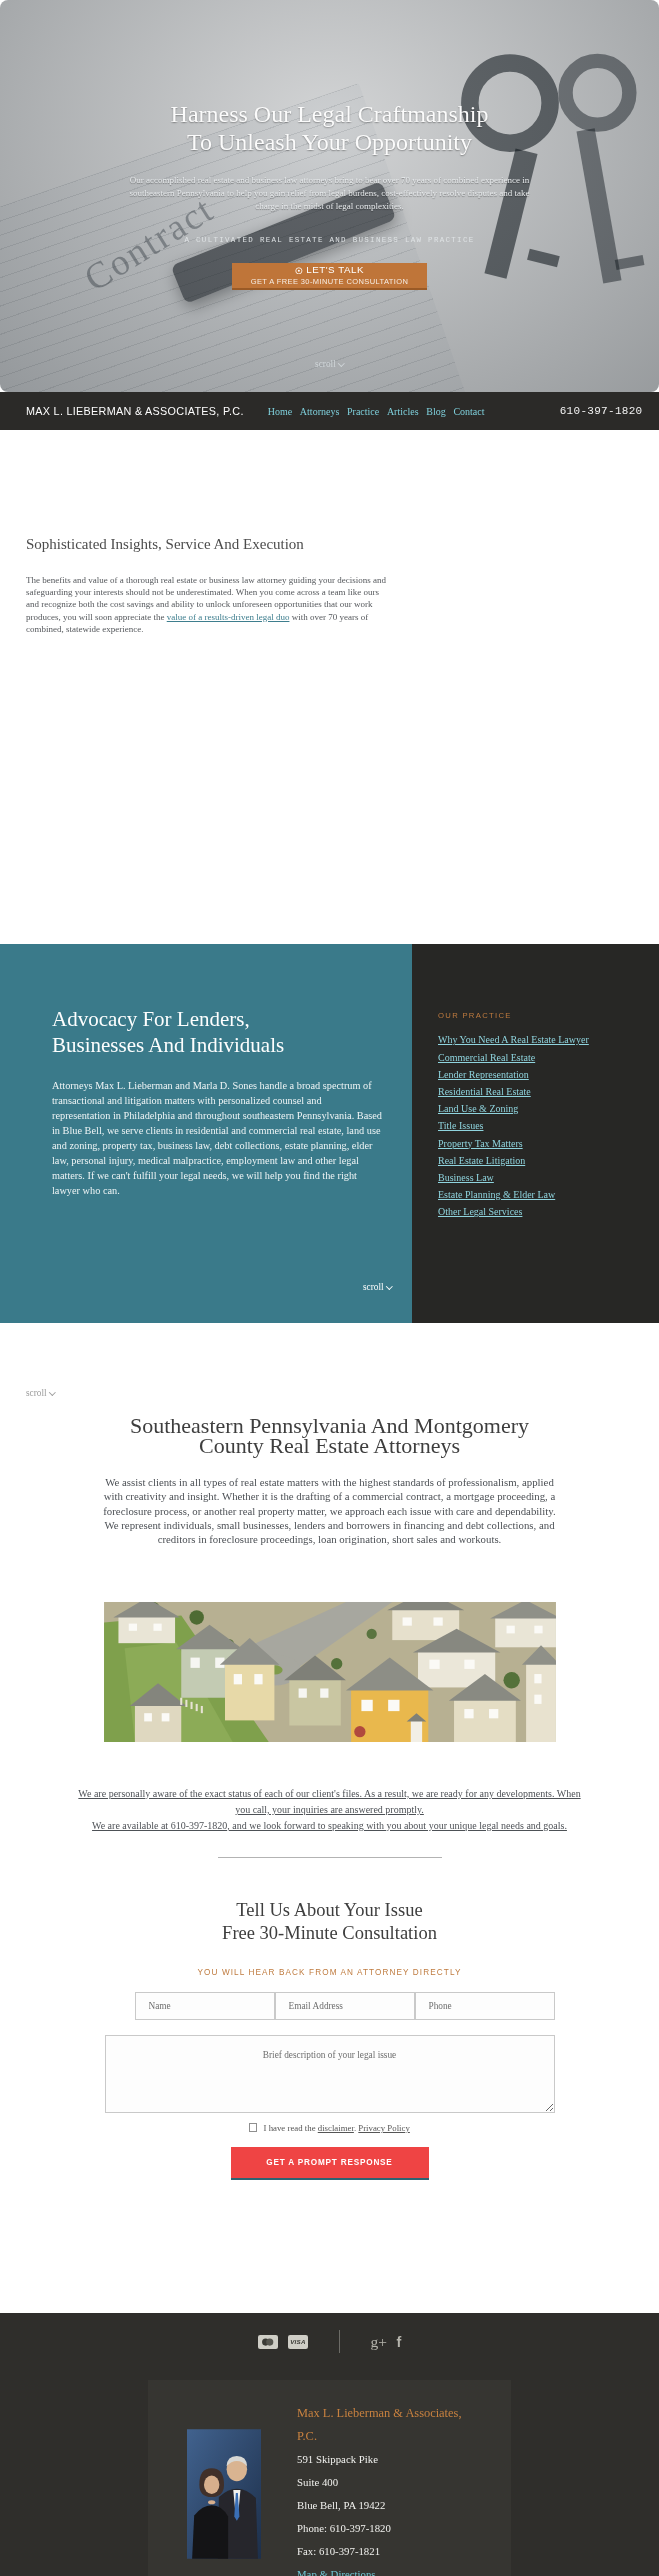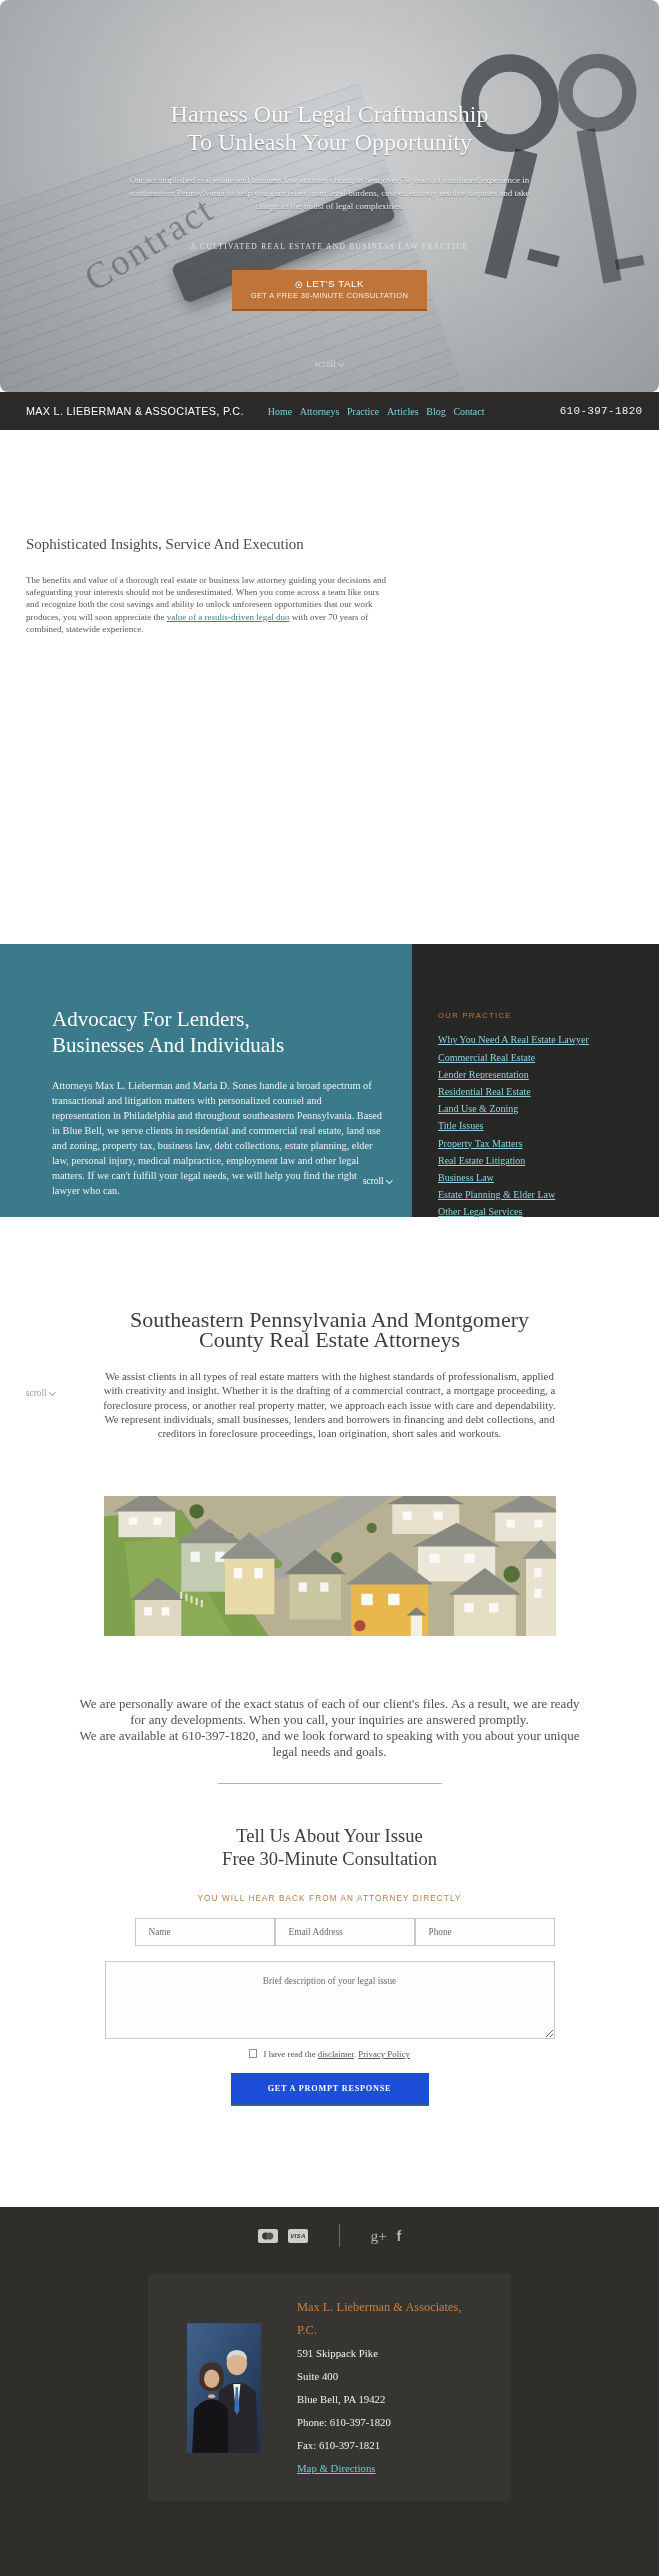--- a/index.html
+++ b/index.html
@@ -14,22 +14,22 @@
     background-image:repeating-linear-gradient(rgba(30,40,48,0.10) 0 1px,transparent 1px 13.4px);}
   .hero-contract{position:absolute;left:77px;top:222px;transform:rotate(-32deg);
     font-family:"Liberation Serif",serif;font-size:37px;color:rgba(25,35,42,0.35);letter-spacing:2.1px;}
   .hero-clip{position:absolute;left:170px;top:222px;width:227px;height:41px;background:rgba(8,13,18,0.55);
     border-radius:7.2px;transform:rotate(-22deg);box-shadow:0 5.2px 15.5px rgba(0,0,0,0.35);}
   .hero-keys{position:absolute;right:-20.6px;top:31px;}
   .hero-shade{position:absolute;inset:0;background:radial-gradient(ellipse at 50% 32%,rgba(10,18,24,0.18) 0%,rgba(10,18,24,0.42) 100%);}
   .hero-content{position:relative;z-index:3;text-align:center;padding-top:84px;}
   .hero-title{color:#fbfbfb;font-size:24px;line-height:28px;font-weight:400;text-shadow:0 0.5px 1.5px rgba(0,0,0,0.35);}
   .hero-desc{margin:17.5px auto 0;width:412px;color:#e9ecee;font-size:9px;line-height:13px;text-shadow:0 0.5px 1px rgba(0,0,0,0.4);}
-  .hero-tagline{margin-top:29px;color:#dfe3e5;font-family:Liberation Serif, serif;font-size:7.5px;letter-spacing:1.3px;}
-  .hero-btn{display:block;margin:19px auto 0;width:195px;height:41px;background:#bf7539;border:none;cursor:pointer;
+  .hero-tagline{margin-top:23px;color:#dfe3e5;font-family:Liberation Mono, monospace;font-size:7.5px;letter-spacing:1.3px;}
+  .hero-btn{display:block;margin:19px auto 0;width:195px;height:27px;background:#bf7539;border:none;cursor:pointer;
     border-bottom:2.6px solid #9a5a26;color:#fff;font-family:"Liberation Sans",sans-serif;padding:0;}
   .hero-btn .l1{display:block;font-size:9.8px;letter-spacing:0.5px;margin-top:0.5px;}
   .hero-btn .l2{display:block;font-size:7.5px;letter-spacing:0.4px;margin-top:2.1px;color:#f6ede4;}
   .bullseye{display:inline-block;vertical-align:-1px;margin-right:3.6px;}
   .scroll-ind{font-size:9.3px;color:#cfd5d8;}
   .hero .scroll-ind{position:absolute;z-index:4;bottom:23px;left:0;right:0;text-align:center;}
   .chev{display:inline-block;width:3.6px;height:3.6px;border-right:0.8px solid currentColor;border-bottom:0.8px solid currentColor;
     transform:rotate(45deg);margin-left:3.6px;vertical-align:1px;}
 
   
@@ -43,51 +43,51 @@
   .intro{height:514px;background:#fff;box-sizing:border-box;padding:82px 0 0 26px;position:relative;}
   .intro h1{margin:0;font-weight:400;color:#3e3e3e;font-size:30px;line-height:32px;}
   .intro h2{margin:24px 0 0;font-weight:400;color:#4c4c4c;font-size:15px;}
   .intro p{margin:20.6px 0 0;width:361px;color:#55585c;font-size:9px;line-height:12.4px;}
   .intro p a{color:#3e7e8e;}
   .intro .scroll-ind{position:absolute;left:26px;top:852px;color:#9b9b9b;position:absolute;}
   .intro-wrap{position:relative;height:100%;}
   .intro .scroll-abs{position:absolute;left:0;bottom:82px;color:#9b9b9b;}
 
   
-  .split{display:flex;height:273px;position:relative;}
+  .split{display:flex;height:379px;position:relative;}
   .advocacy{width:412px;background:#3a7a8a;box-sizing:border-box;padding:62px 46px 0 52px;position:relative;color:#fff;}
   .advocacy h2{margin:0;font-weight:400;font-size:21px;line-height:26px;color:#fdfefe;}
   .advocacy p{margin:19.6px 0 0;font-size:10.3px;line-height:15px;color:#eef4f5;width:330px;}
   .advocacy .scroll-ind{position:absolute;left:363px;bottom:31px;color:#fff;white-space:nowrap;}
   .practice{flex:1;background:#272725;box-sizing:border-box;padding:67px 0 0 26px;}
   .practice-title{color:#bf7b3f;font-family:"Liberation Sans",sans-serif;font-size:7.7px;letter-spacing:1.3px;}
   .practice ul{list-style:none;margin:14.4px 0 0;padding:0;}
   .practice li{margin-bottom:6.2px;}
   .practice a{color:#8fd4de;font-size:10px;text-decoration:underline;}
 
   
   .main-white{height:990px;background:#fff;box-sizing:border-box;overflow:hidden;text-align:center;}
   .county-h{margin:93px auto 0;font-weight:400;color:#3e3e3e;font-size:22px;line-height:19.6px;}
   .county-p1{margin:19.6px auto 0;width:453px;color:#4d5156;font-size:10.8px;line-height:14.4px;}
   .photo-wrap{margin:55px auto 0;width:452px;height:140px;overflow:hidden;}
-  .county-p2{margin:60px auto 0;width:515px;color:#4d5156;font-size:13px;line-height:16px;}
+  .county-p2{margin:44px auto 0;width:515px;color:#4d5156;font-size:10px;line-height:16px;text-decoration:underline;}
   .divider{margin:23px auto 0;width:224px;height:0.5px;background:#b3b3b3;}
   .form-h{margin:42px auto 0;font-weight:400;color:#3e3e3e;font-size:18.5px;line-height:23px;}
   .form-sub{margin:23px auto 0;color:#bf7b3f;font-family:"Liberation Sans",sans-serif;font-size:8.2px;letter-spacing:1.1px;}
   .inputs-row{margin:15px auto 0;width:450px;display:flex;justify-content:flex-end;}
   .inputs-row input{width:140px;height:28px;box-sizing:border-box;border:0.5px solid #c9c9c9;background:#fdfdfd;
     font-family:"Liberation Serif",serif;font-size:9.3px;color:#333;padding:0 0 0 13px;}
   .msg-area{margin:14.4px auto 0;display:block;width:450px;height:78px;box-sizing:border-box;border:0.5px solid #c9c9c9;
     background:#fdfdfd;font-family:"Liberation Serif",serif;font-size:9.3px;color:#333;padding:14.4px 10.3px 0;text-align:center;}
   input::placeholder,textarea::placeholder{color:#6e6e6e;opacity:1;}
   .disc-row{margin:10.3px auto 0;color:#555;font-size:8.8px;}
   .cbx{display:inline-block;width:6.2px;height:6.2px;border:0.5px solid #8f8f8f;margin-right:6.2px;vertical-align:-0.5px;background:#fff;cursor:pointer;}
   .disc-row a{color:#555;}
-  .submit-btn{display:block;margin:14.4px auto 0;width:198px;height:33px;background:#1d4ed8;border:none;cursor:pointer;
-    border-bottom:2.6px solid #2e6372;color:#fff;font-family:Liberation Serif, serif;font-weight:bold;
+  .submit-btn{display:block;margin:14.4px auto 0;width:198px;height:33px;background:#ef4444;border:none;cursor:pointer;
+    border-bottom:2.6px solid #2e6372;color:#fff;font-family:Liberation Sans, sans-serif;font-weight:bold;
     font-size:8.2px;letter-spacing:0.8px;}
 
   
   .footer{height:481px;background:#2f2e2b;box-sizing:border-box;padding-top:18.5px;text-align:center;color:#ddd;}
   .pay-row{display:flex;align-items:center;justify-content:center;gap:9.3px;height:20.6px;}
   .pay-badge{width:20.6px;height:14px;background:#cfcec6;border-radius:2.1px;display:flex;align-items:center;justify-content:center;}
   .visa-txt{font-family:"Liberation Sans",sans-serif;font-weight:bold;font-style:italic;font-size:6.2px;color:#3a3a35;letter-spacing:0.3px;}
   .vdiv{width:0.5px;height:23px;background:#6c6b66;margin:0 21.6px;}
   .soc{font-family:"Liberation Serif",serif;color:#b5b4ac;font-size:15.5px;text-decoration:none;line-height:20.6px;}
   .soc.fb{font-family:"Liberation Sans",sans-serif;font-weight:bold;font-size:14.4px;}

